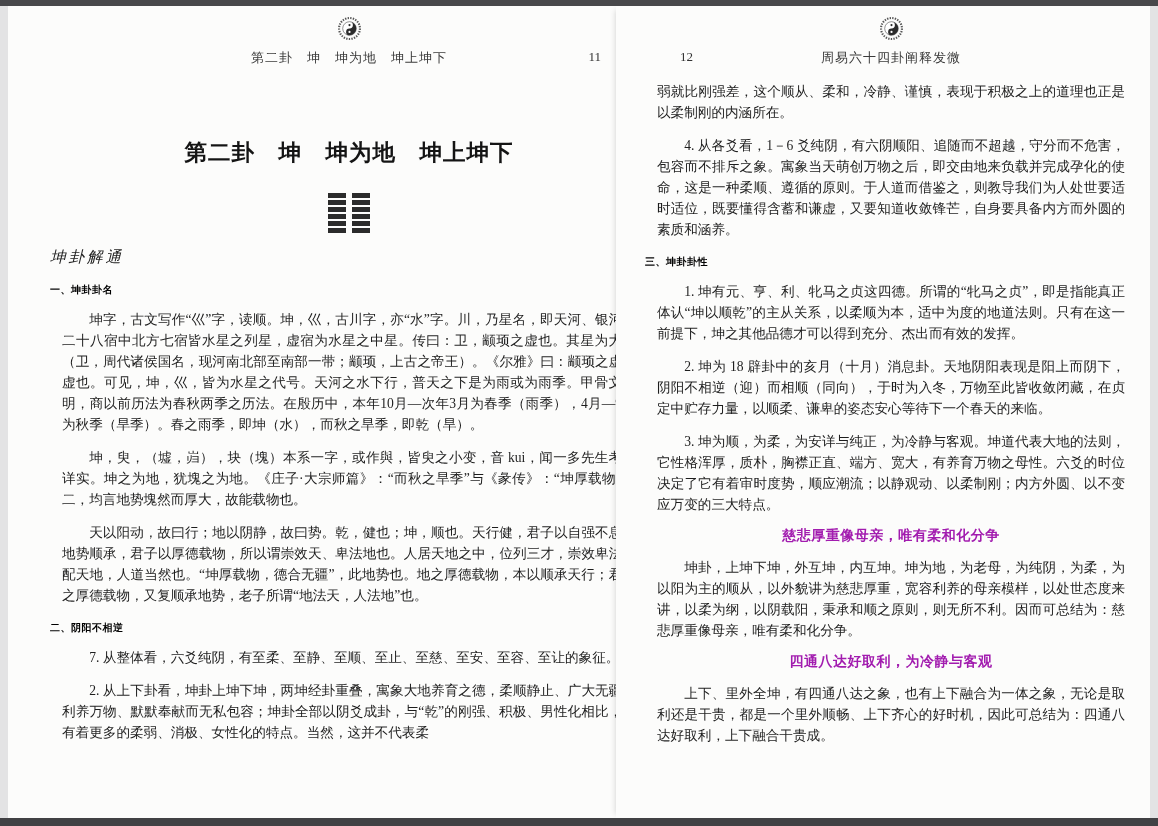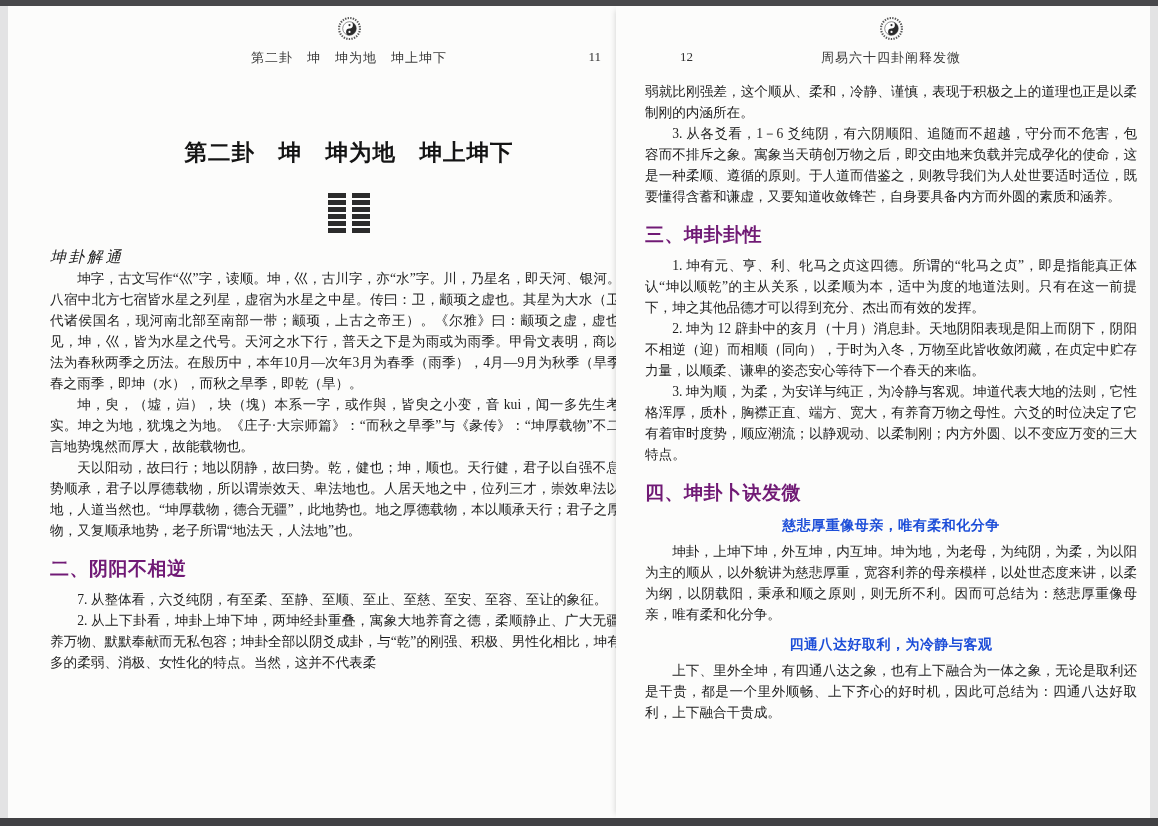--- a/index.html
+++ b/index.html
@@ -39,33 +39,33 @@
   .hexagram { width:42px; margin:25px auto 0; }
   .hx-row { display:flex; justify-content:space-between; margin-bottom:2.5px; }
   .hx-bar { width:18px; height:4.5px; background:#2b2b2b; }
   .subtitle {
     margin-top:14px; text-align:left; font-size:15.5px; font-style:italic;
     color:#222; letter-spacing:3px;
   }
 
   
   .sec-head {
-    margin:15px 0 7px; font-size:19px; font-weight:bold; color:#701a75;
+    margin:15px 0 7px; font-size:10px; font-weight:bold; color:#000000;
     font-family:"Liberation Sans", sans-serif; letter-spacing:0.5px;
   }
-  p.body { margin:0; font-size:13.6px; line-height:21px; text-align:justify;
+  p.body { margin:12px; font-size:13.6px; line-height:21px; text-align:justify;
            text-indent:2em; color:#1d1d1d; }
   p.body.noindent { text-indent:0; }
 
   
   .verse { margin:9px 0 4px; text-align:center; font-style:italic;
            font-size:14.5px; line-height:25.5px; color:#222; letter-spacing:1px; }
   .sub-head {
     margin:11px 0 6px; text-align:center; font-size:14px; font-weight:bold;
-    color:#1d4ed8; font-family:"Liberation Sans", sans-serif; letter-spacing:0.5px;
+    color:#a21caf; font-family:"Liberation Sans", sans-serif; letter-spacing:0.5px;
   }
 </style>
 </head>
 <body>
 
 <div class="bar top"></div>
 
 <div class="page left">
   <div class="phead">
     <span class="taiji">
@@ -107,20 +107,21 @@
         <span class="hx-bar"></span>
       </div>
     <div class="hx-row">
         <span class="hx-bar"></span>
         <span class="hx-bar"></span>
       </div>
   </div>
 
   <div class="subtitle">坤卦解通</div>
 
+  <h3 class="sec-head">一、坤卦卦名</h3>
   <p class="body">坤字，古文写作“巛”字，读顺。坤，巛，古川字，亦“水”字。川，乃星名，即天河、银河。二十八宿中北方七宿皆水星之列星，虚宿为水星之中星。传曰：卫，颛顼之虚也。其星为大水（卫，周代诸侯国名，现河南北部至南部一带；颛顼，上古之帝王）。《尔雅》曰：颛顼之虚，虚也。可见，坤，巛，皆为水星之代号。天河之水下行，普天之下是为雨或为雨季。甲骨文表明，商以前历法为春秋两季之历法。在殷历中，本年10月—次年3月为春季（雨季），4月—9月为秋季（旱季）。春之雨季，即坤（水），而秋之旱季，即乾（旱）。</p>
   <p class="body">坤，臾，（墟，岿），块（塊）本系一字，或作與，皆臾之小变，音 kui，闻一多先生考证详实。坤之为地，犹塊之为地。《庄子·大宗师篇》：“而秋之旱季”与《彖传》：“坤厚载物”不二，均言地势塊然而厚大，故能载物也。</p>
   <p class="body">天以阳动，故曰行；地以阴静，故曰势。乾，健也；坤，顺也。天行健，君子以自强不息；地势顺承，君子以厚德载物，所以谓崇效天、卑法地也。人居天地之中，位列三才，崇效卑法以配天地，人道当然也。“坤厚载物，德合无疆”，此地势也。地之厚德载物，本以顺承天行；君子之厚德载物，又复顺承地势，老子所谓“地法天，人法地”也。</p>
 
   <h3 class="sec-head">二、阴阳不相逆</h3>
   <p class="body">7. 从整体看，六爻纯阴，有至柔、至静、至顺、至止、至慈、至安、至容、至让的象征。</p>
   <p class="body">2. 从上下卦看，坤卦上坤下坤，两坤经卦重叠，寓象大地养育之德，柔顺静止、广大无疆，利养万物、默默奉献而无私包容；坤卦全部以阴爻成卦，与“乾”的刚强、积极、男性化相比，坤有着更多的柔弱、消极、女性化的特点。当然，这并不代表柔</p>
 </div>
 
 <div class="page right">
@@ -134,28 +135,27 @@
         <circle cx="22" cy="28.5" r="2.1" fill="#fff"></circle>
       </svg>
     </span>
     <div class="runrow">
       <span>周易六十四卦阐释发微</span>
       <span class="pagenum pn-left">12</span>
     </div>
   </div>
 
   <p class="body noindent" style="margin-top:14px">弱就比刚强差，这个顺从、柔和，冷静、谨慎，表现于积极之上的道理也正是以柔制刚的内涵所在。</p>
-  <p class="body">3. 从各爻看，1－6 爻纯阴，有六阴顺阳、追随而不超越，守分而不危害，包容而不排斥之象。寓象当天萌创万物之后，即交由地来负载并完成孕化的使命，这是一种柔顺、遵循的原则。于人道而借鉴之，则教导我们为人处世要适时适位，既要懂得含蓄和谦虚，又要知道收敛锋芒，自身要具备内方而外圆的素质和涵养。</p>
+  <p class="body">4. 从各爻看，1－6 爻纯阴，有六阴顺阳、追随而不超越，守分而不危害，包容而不排斥之象。寓象当天萌创万物之后，即交由地来负载并完成孕化的使命，这是一种柔顺、遵循的原则。于人道而借鉴之，则教导我们为人处世要适时适位，既要懂得含蓄和谦虚，又要知道收敛锋芒，自身要具备内方而外圆的素质和涵养。</p>
 
   <h3 class="sec-head">三、坤卦卦性</h3>
   <p class="body">1. 坤有元、亨、利、牝马之贞这四德。所谓的“牝马之贞”，即是指能真正体认“坤以顺乾”的主从关系，以柔顺为本，适中为度的地道法则。只有在这一前提下，坤之其他品德才可以得到充分、杰出而有效的发挥。</p>
-  <p class="body">2. 坤为 12 辟卦中的亥月（十月）消息卦。天地阴阳表现是阳上而阴下，阴阳不相逆（迎）而相顺（同向），于时为入冬，万物至此皆收敛闭藏，在贞定中贮存力量，以顺柔、谦卑的姿态安心等待下一个春天的来临。</p>
+  <p class="body">2. 坤为 18 辟卦中的亥月（十月）消息卦。天地阴阳表现是阳上而阴下，阴阳不相逆（迎）而相顺（同向），于时为入冬，万物至此皆收敛闭藏，在贞定中贮存力量，以顺柔、谦卑的姿态安心等待下一个春天的来临。</p>
   <p class="body">3. 坤为顺，为柔，为安详与纯正，为冷静与客观。坤道代表大地的法则，它性格浑厚，质朴，胸襟正直、端方、宽大，有养育万物之母性。六爻的时位决定了它有着审时度势，顺应潮流；以静观动、以柔制刚；内方外圆、以不变应万变的三大特点。</p>
 
-  <h3 class="sec-head">四、坤卦卜诀发微</h3>
 
   <div class="sub-head">慈悲厚重像母亲，唯有柔和化分争</div>
   <p class="body">坤卦，上坤下坤，外互坤，内互坤。坤为地，为老母，为纯阴，为柔，为以阳为主的顺从，以外貌讲为慈悲厚重，宽容利养的母亲模样，以处世态度来讲，以柔为纲，以阴载阳，秉承和顺之原则，则无所不利。因而可总结为：慈悲厚重像母亲，唯有柔和化分争。</p>
 
   <div class="sub-head">四通八达好取利，为冷静与客观</div>
   <p class="body">上下、里外全坤，有四通八达之象，也有上下融合为一体之象，无论是取利还是干贵，都是一个里外顺畅、上下齐心的好时机，因此可总结为：四通八达好取利，上下融合干贵成。</p>
 </div>
 
 <div class="bar bottom"></div>
 

